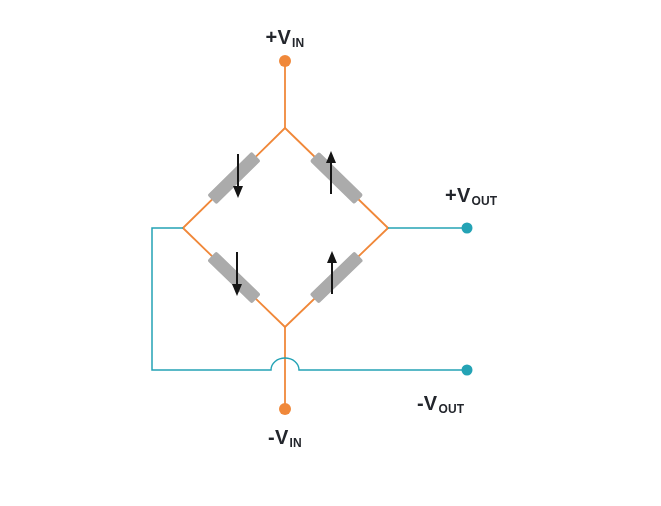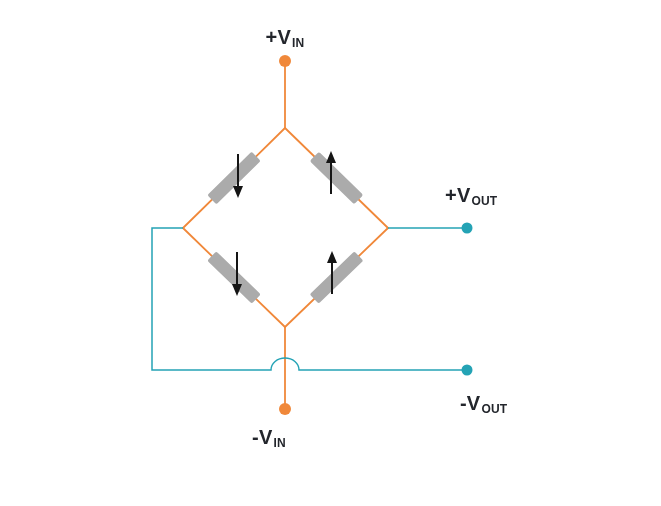--- a/index.html
+++ b/index.html
@@ -78,21 +78,21 @@
   </svg>
 
   <div class="terminal-label centered" style="left:285px; top:26px;">
     <span>+V</span><span class="sub">IN</span>
   </div>
 
   <div class="terminal-label" style="left:445px; top:184px;">
     <span>+V</span><span class="sub">OUT</span>
   </div>
 
-  <div class="terminal-label" style="left:460px; top:392px;">
+  <div class="terminal-label" style="left:417px; top:392px;">
     <span>-V</span><span class="sub">OUT</span>
   </div>
 
-  <div class="terminal-label centered" style="left:269px; top:426px;">
+  <div class="terminal-label centered" style="left:285px; top:426px;">
     <span>-V</span><span class="sub">IN</span>
   </div>
 
 </div>
 
 </body></html>

